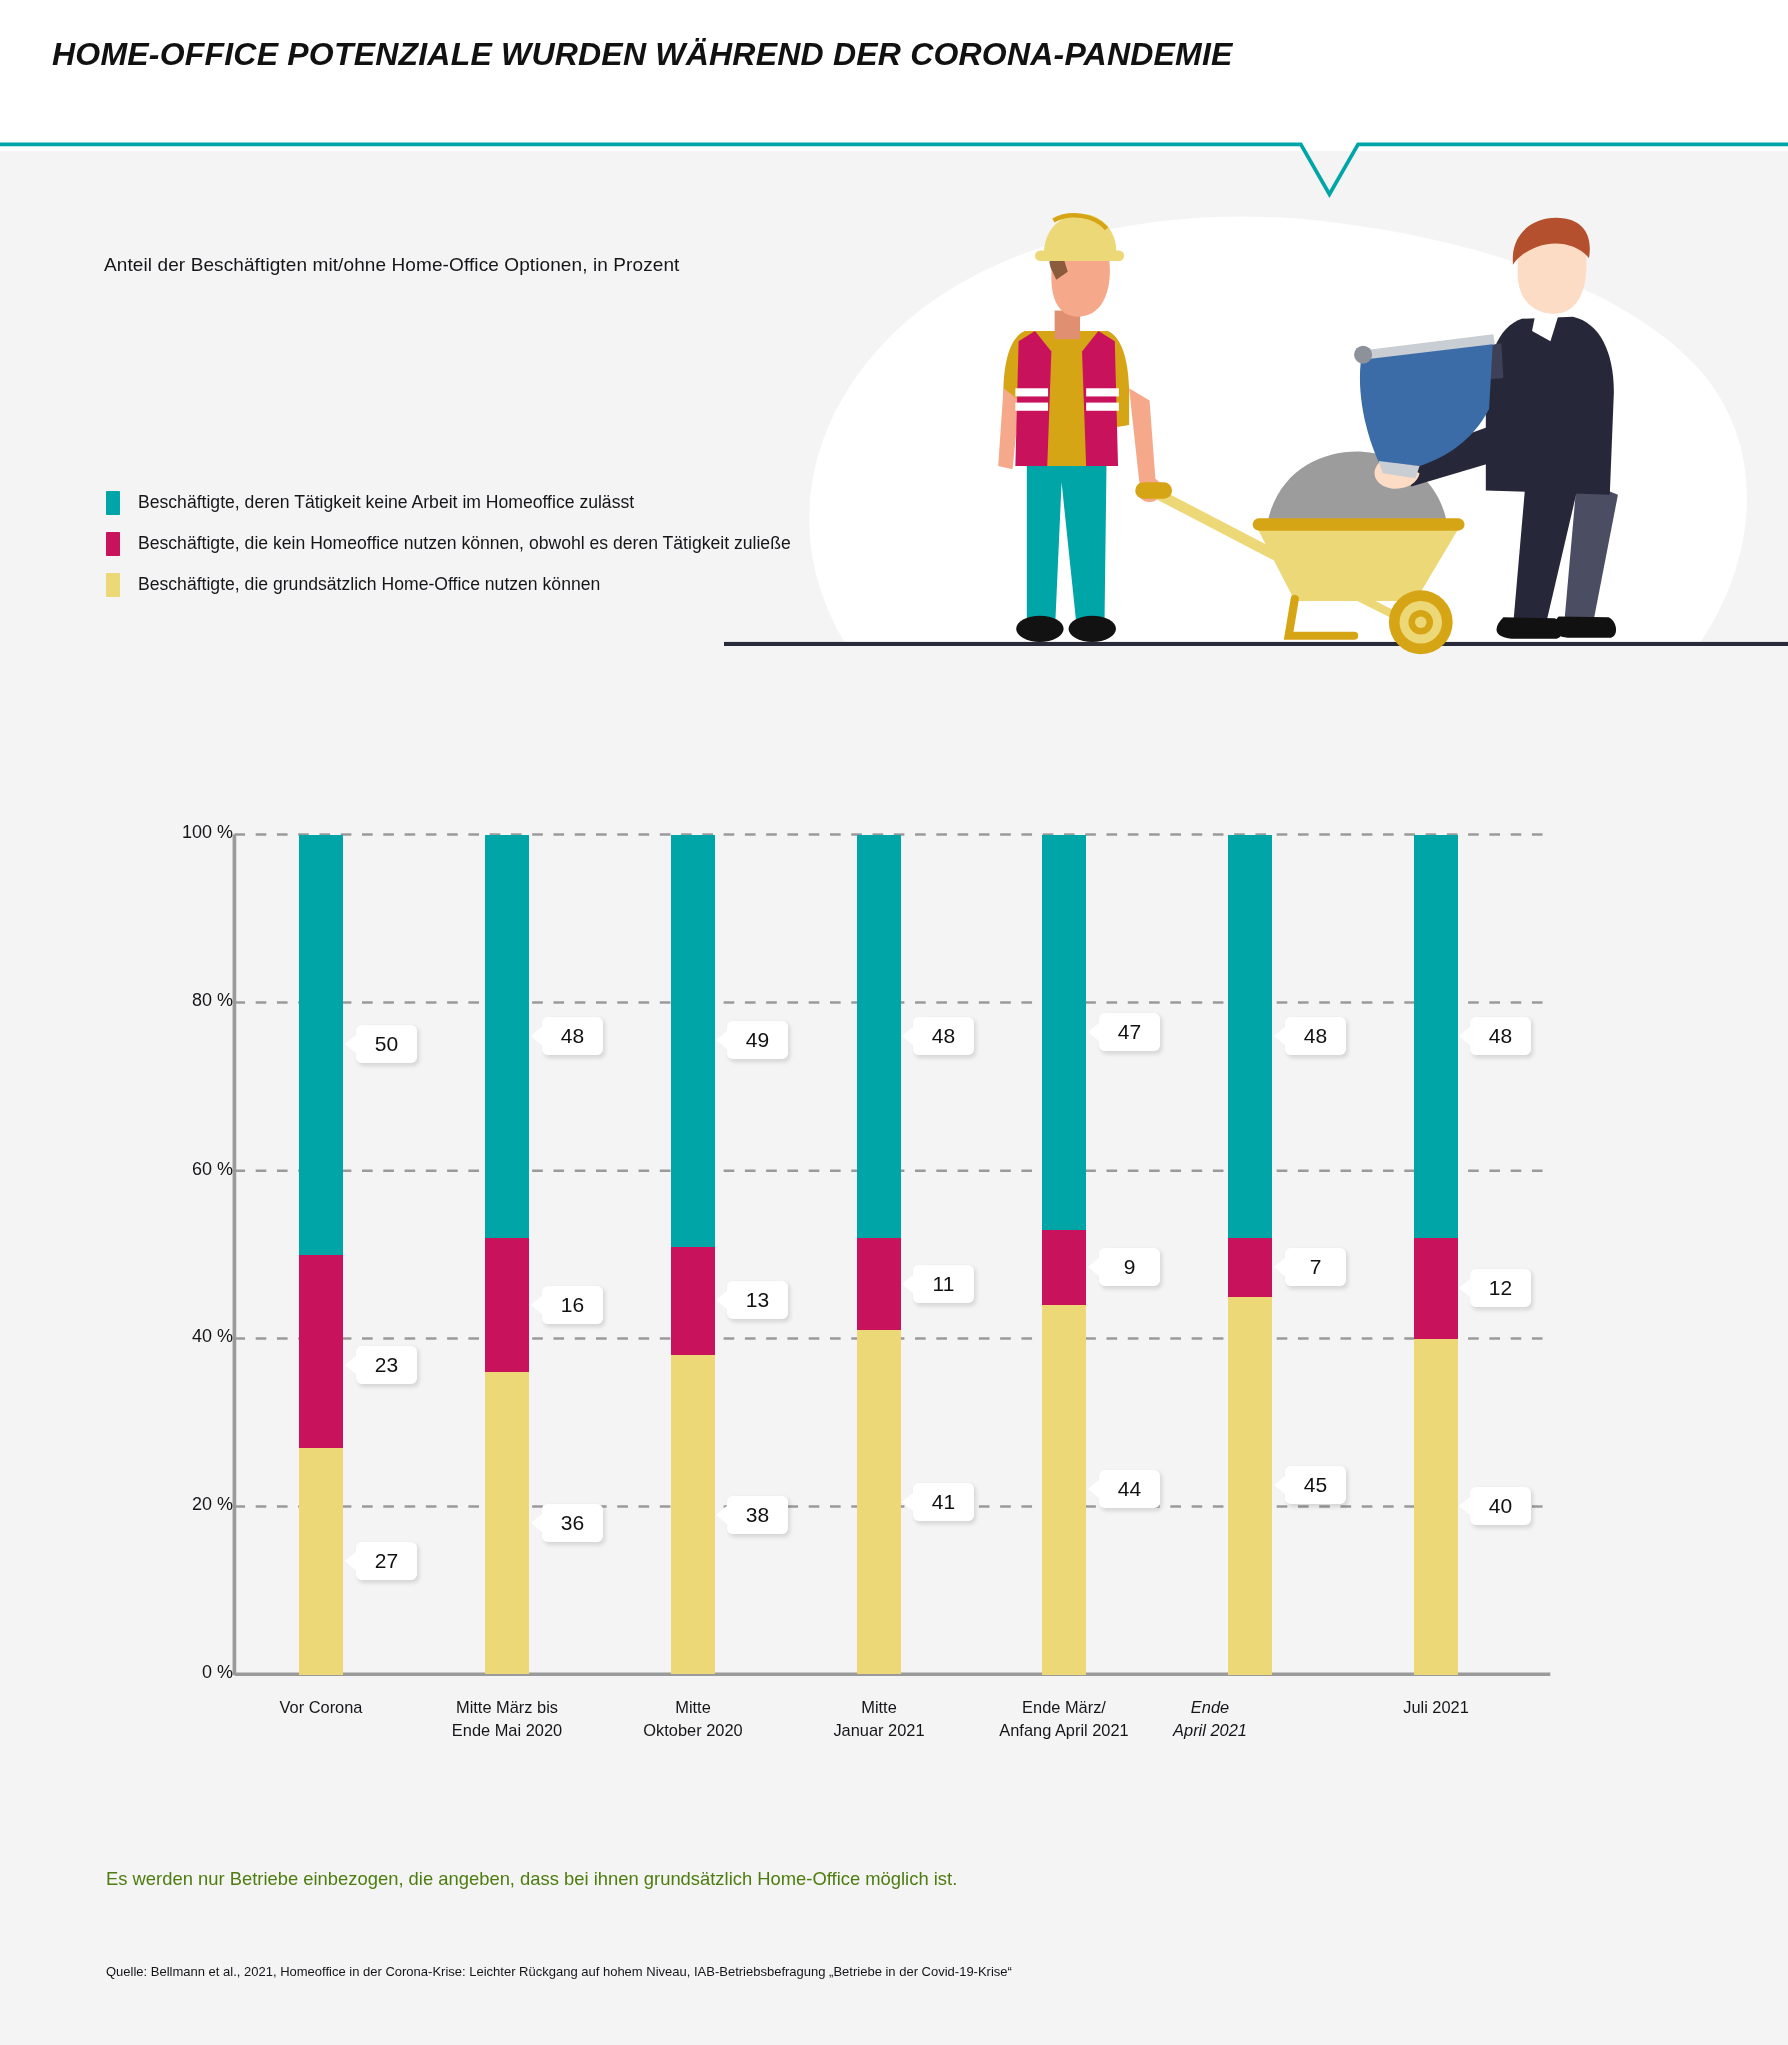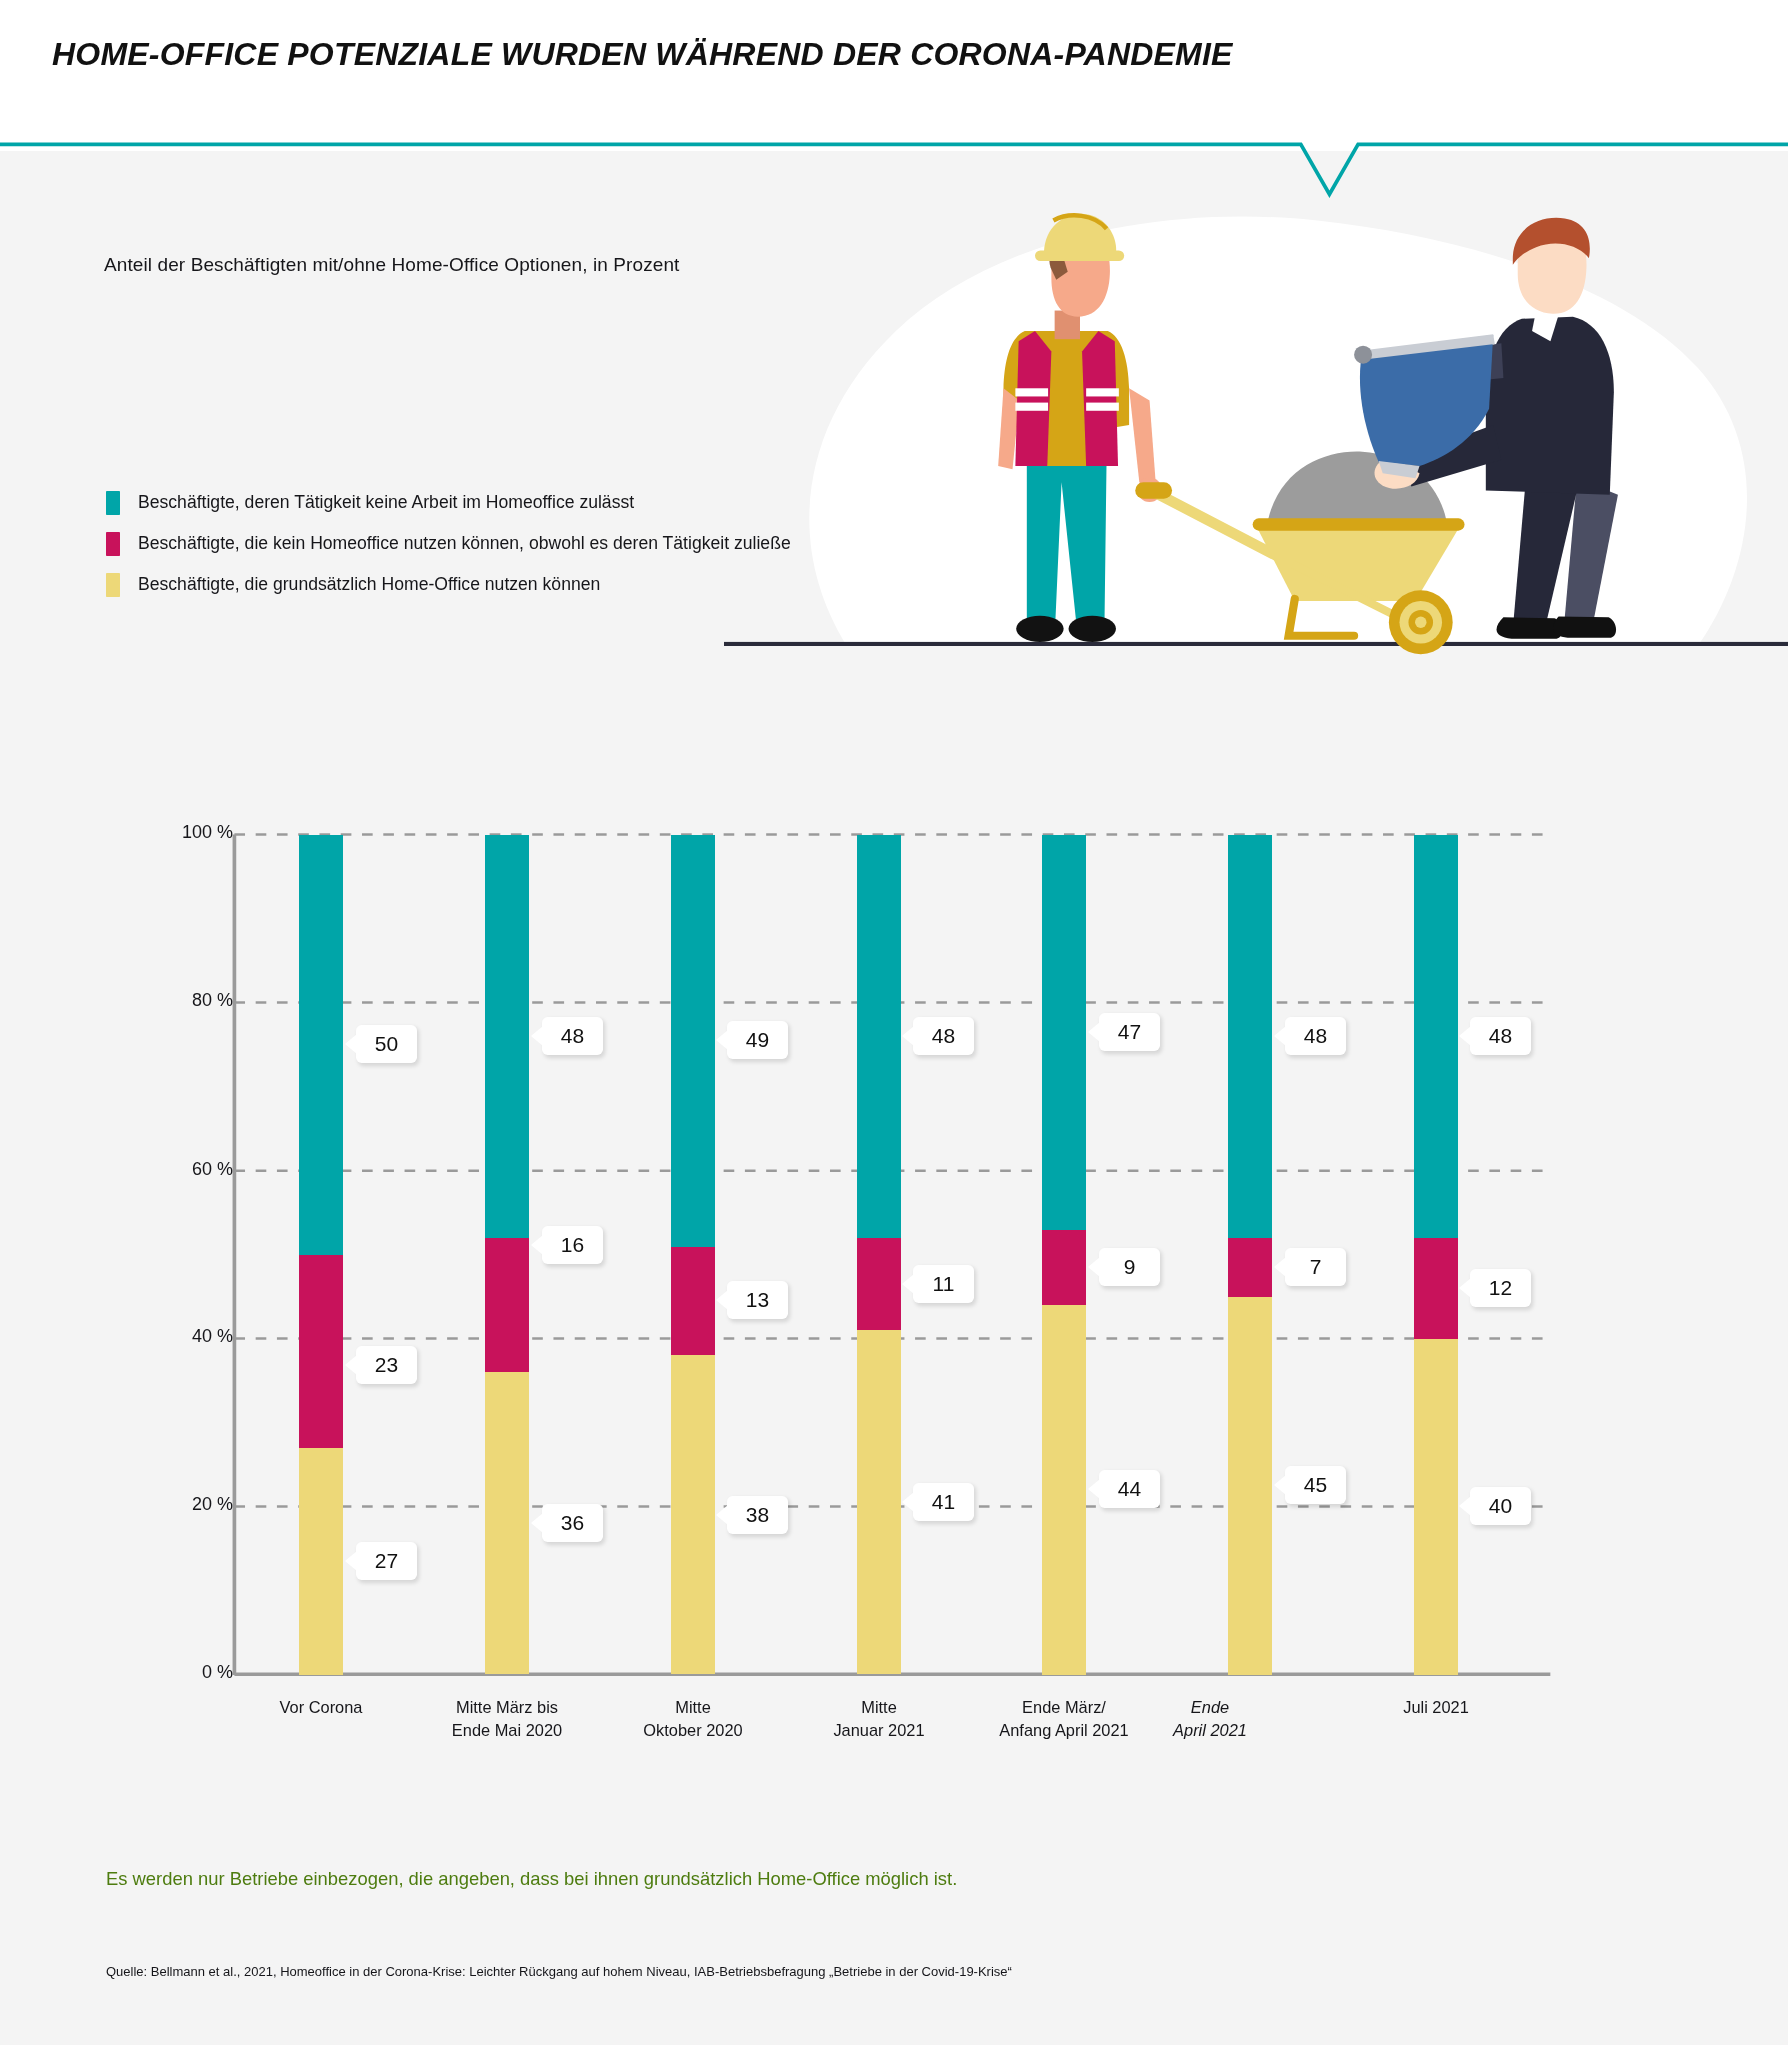--- a/index.html
+++ b/index.html
@@ -237,21 +237,21 @@
     <div class="bar-seg" style="left: 1414px; top: 1339px; width: 44px; height: 336px; background: rgb(237, 216, 120);"></div>
     <div class="bar-seg" style="left: 1414px; top: 1238px; width: 44px; height: 101px; background: rgb(200, 18, 91);"></div>
     <div class="bar-seg" style="left: 1414px; top: 835px; width: 44px; height: 403px; background: rgb(0, 165, 168);"></div>
   </div>
 
 <div id="callouts-layer">
     <div class="callout" style="left: 356px; top: 1542px;">27</div>
     <div class="callout" style="left: 356px; top: 1332px; margin-top: 14px;">23</div>
     <div class="callout" style="left: 356px; top: 1025px;">50</div>
     <div class="callout" style="left: 542px; top: 1504px;">36</div>
-    <div class="callout" style="left: 542px; top: 1226px; text-align: center;">16</div>
+    <div class="callout" style="left: 542px; top: 1286px; text-align: center;">16</div>
     <div class="callout" style="left: 542px; top: 1017px;">48</div>
     <div class="callout" style="left: 727px; top: 1496px;">38</div>
     <div class="callout" style="left: 727px; top: 1281px;">13</div>
     <div class="callout" style="left: 727px; top: 1021px;">49</div>
     <div class="callout" style="left: 913px; top: 1483px;">41</div>
     <div class="callout" style="left: 913px; top: 1265px;">11</div>
     <div class="callout" style="left: 913px; top: 1017px;">48</div>
     <div class="callout" style="left: 1099px; top: 1470px;">44</div>
     <div class="callout" style="left: 1099px; top: 1248px;">9</div>
     <div class="callout" style="left: 1099px; top: 1013px;">47</div>

